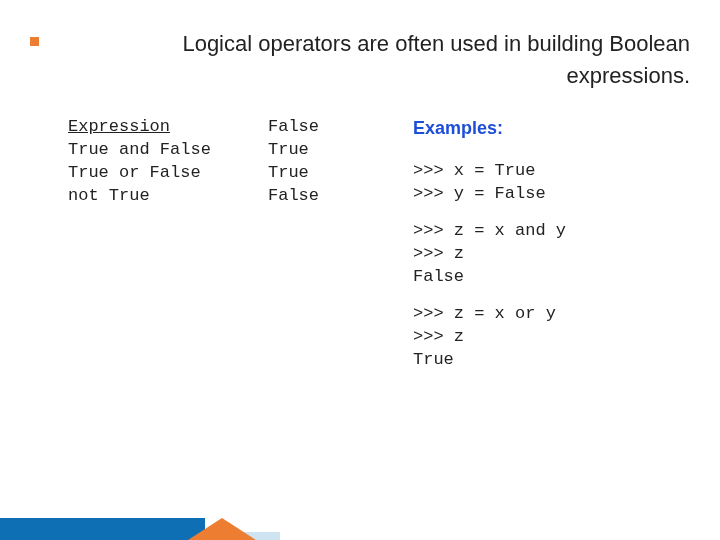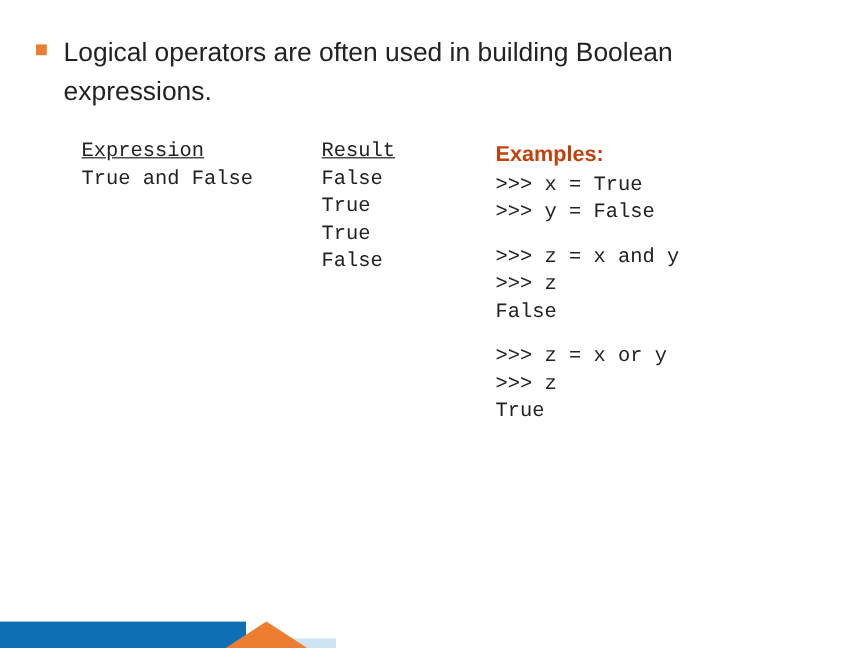--- a/index.html
+++ b/index.html
@@ -18,20 +18,21 @@
     font-size: 26px;
     font-weight: bold;
     color: #222;
     letter-spacing: 0.5px;
     margin-bottom: 36px;
   }
   .bullet-row {
     display: flex;
     align-items: flex-start;
     margin-bottom: 24px;
+    text-align: right;
   }
   .bullet {
     width: 9px;
     height: 9px;
     background: #ed7d31;
     margin-top: 9px;
     margin-right: 14px;
     flex-shrink: 0;
   }
   .bullet-text {
@@ -53,22 +54,22 @@
   }
   .col1 { width: 200px; }
   .col2 { width: 145px; }
   .col3 { flex: 1; }
   .u { text-decoration: underline; }
   .b { font-weight: normal; }
   .examples-label {
     font-family: Arial, Helvetica, sans-serif;
     font-size: 18px;
     font-weight: bold;
-    color: #c2410c;
-    margin-bottom: 4px;
+    color: #1d4ed8;
+    margin-bottom: 20px;
   }
   .mono-block { white-space: pre; }
   .footer {
     position: absolute;
     left: 0;
     bottom: 0;
     width: 100%;
     height: 22px;
   }
   .footer .bar-blue {
@@ -103,24 +104,25 @@
     <div class="bullet"></div>
     <div class="bullet-text">Logical operators are often used in building Boolean expressions.</div>
   </div>
 
 
   <div class="columns">
 
     <div class="col col1">
       <div class="u">Expression</div>
       <div><span>True </span><span class="b">and</span><span> False</span></div>
+      <div><span>True </span><span class="b">or</span><span> False</span></div>
+      <div><span class="b">not</span><span> True</span></div>
     </div>
 
     <div class="col col2">
-      <div class="u">Result</div>
       <div>False</div>
       <div>True</div>
       <div>True</div>
       <div>False</div>
     </div>
 
     <div class="col col3">
       <div class="examples-label">Examples:</div>
       <div class="mono-block">&gt;&gt;&gt; x = True
 &gt;&gt;&gt; y = False</div>

